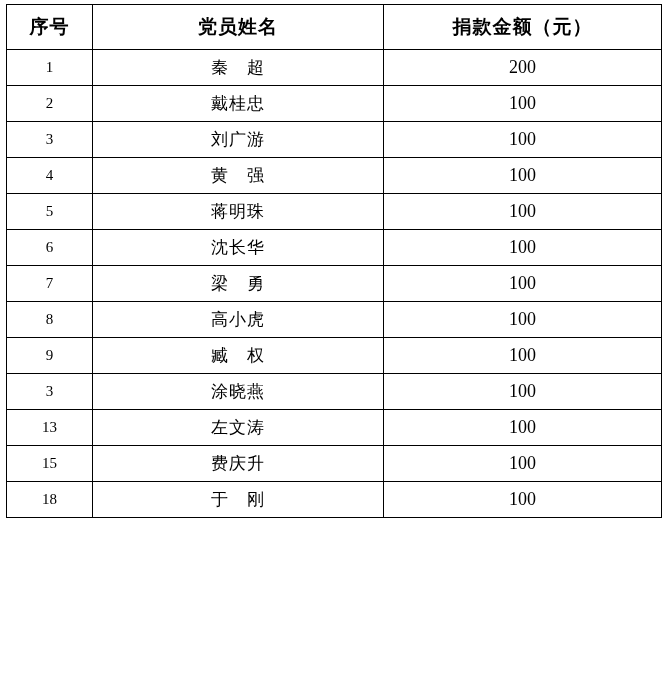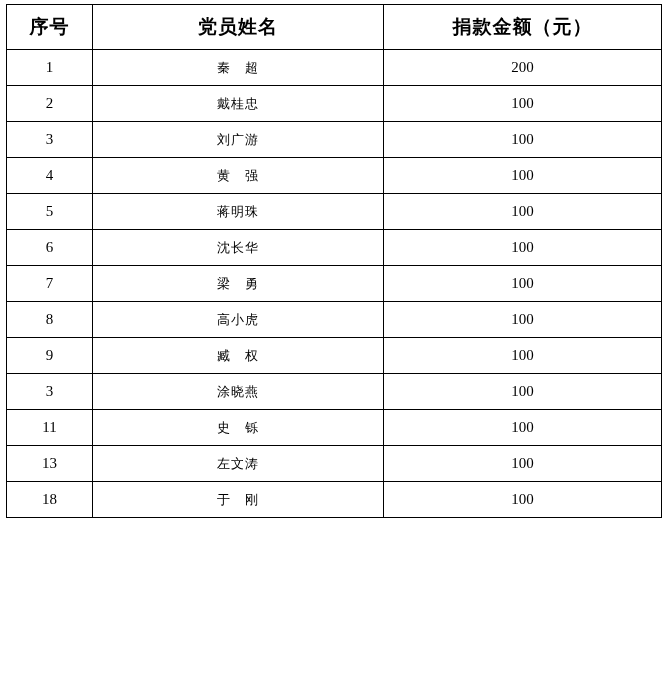--- a/index.html
+++ b/index.html
@@ -38,25 +38,25 @@
     letter-spacing: 1px;
   }
   tbody td {
     height: 35px;
     font-size: 15px;
   }
   td.col-index {
     font-size: 15px;
   }
   td.col-name {
-    font-size: 13px;
+    font-size: 17px;
     letter-spacing: 1px;
   }
   td.col-amount {
-    font-size: 15px;
+    font-size: 18px;
   }
   col.c-index { width: 86px; }
   col.c-name  { width: 291px; }
   col.c-amount{ width: 278px; }
 </style>
 </head>
 <body>
 
 <div class="sheet">
   <table class="donation-table">
@@ -117,27 +117,27 @@
         <td class="col-index">9</td>
         <td class="col-name">臧　权</td>
         <td class="col-amount">100</td>
       </tr>
       <tr>
         <td class="col-index">3</td>
         <td class="col-name">涂晓燕</td>
         <td class="col-amount">100</td>
       </tr>
       <tr>
-        <td class="col-index">11</td>
-        <td class="col-name">史　铄</td>
+        <td class="col-index">13</td>
+        <td class="col-name">左文涛</td>
         <td class="col-amount">100</td>
       </tr>
       <tr>
-        <td class="col-index">13</td>
-        <td class="col-name">左文涛</td>
+        <td class="col-index">15</td>
+        <td class="col-name">费庆升</td>
         <td class="col-amount">100</td>
       </tr>
       <tr>
         <td class="col-index">18</td>
         <td class="col-name">于　刚</td>
         <td class="col-amount">100</td>
       </tr>
     </tbody>
   </table>
 </div>

